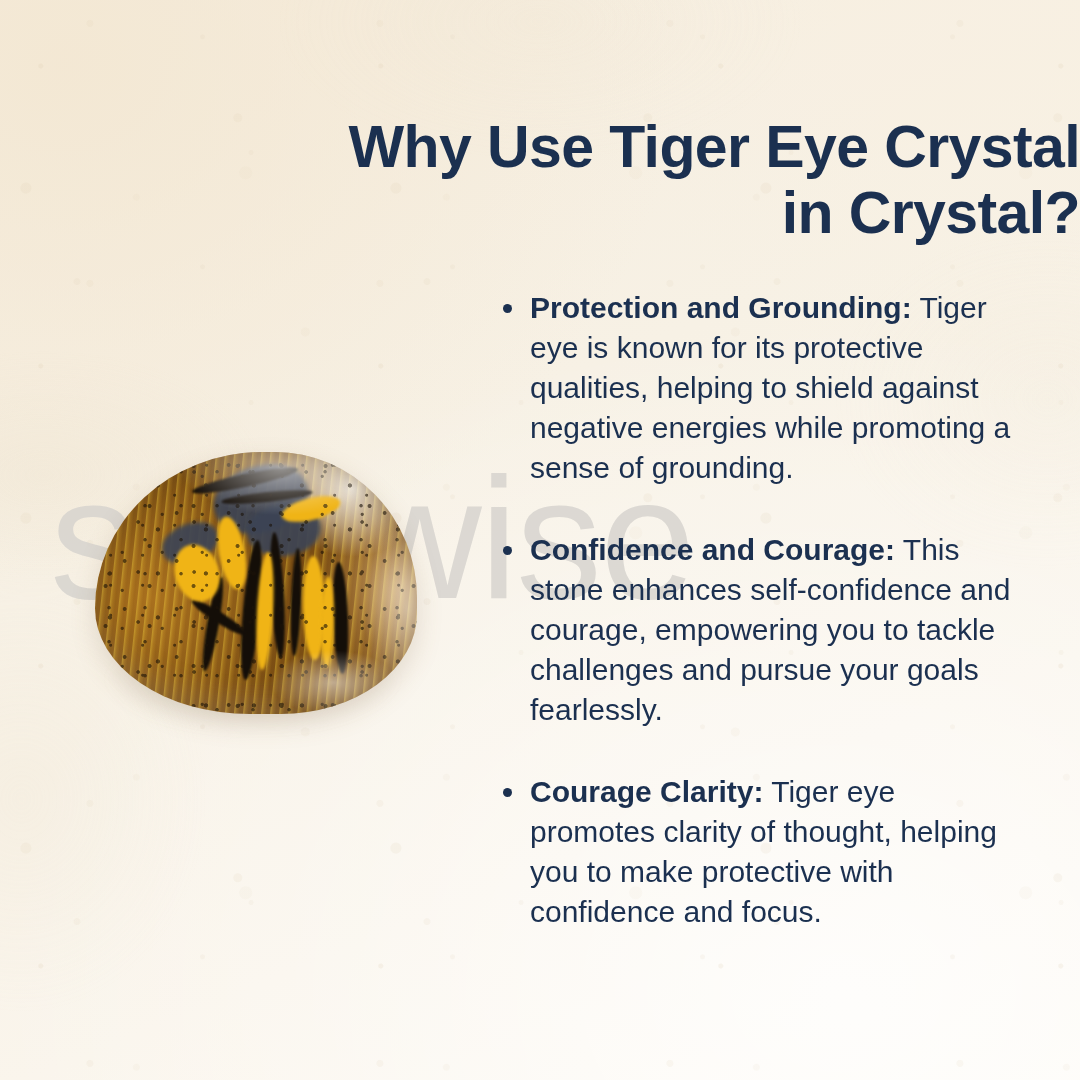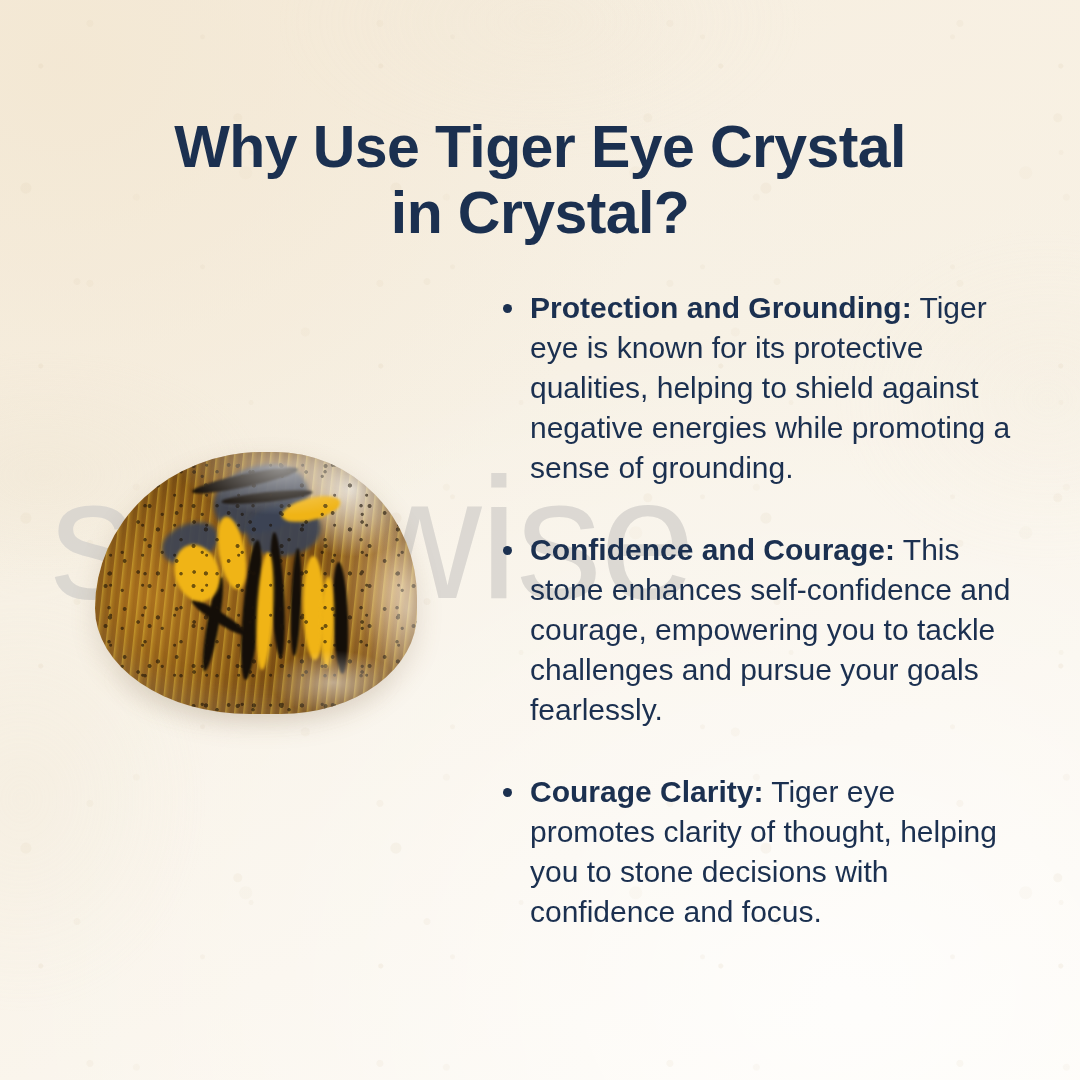--- a/index.html
+++ b/index.html
@@ -78,21 +78,21 @@
     user-select: none;
     font-family: "Liberation Sans", sans-serif;
   }
 
   
   .title {
     position: absolute;
     left: 0;
     top: 74px;
     width: 1080px;
-    text-align: center;
+    text-align: right;
     color: #1b3050;
     font-size: 59px;
     font-weight: 700;
     line-height: 66px;
     letter-spacing: -0.6px;
     font-family: "Liberation Sans", sans-serif;
   }
   .title .tline { display: block; }
 
   
@@ -274,17 +274,17 @@
     <li class="bullet">
       <span class="dot"></span>
       <span class="lead">Protection and Grounding:</span><span class="body"> Tiger eye is known for its protective qualities, helping to shield against negative energies while promoting a sense of grounding.</span>
     </li>
     <li class="bullet">
       <span class="dot"></span>
       <span class="lead">Confidence and Courage:</span><span class="body"> This stone enhances self-confidence and courage, empowering you to tackle challenges and pursue your goals fearlessly.</span>
     </li>
     <li class="bullet">
       <span class="dot"></span>
-      <span class="lead">Courage Clarity:</span><span class="body"> Tiger eye promotes clarity of thought, helping you to stone decisions with confidence and focus.</span>
+      <span class="lead">Courage Clarity:</span><span class="body"> Tiger eye promotes clarity of thought, helping you to make protective with confidence and focus.</span>
     </li>
   </ul>
 
 </div>
 
 </body></html>

